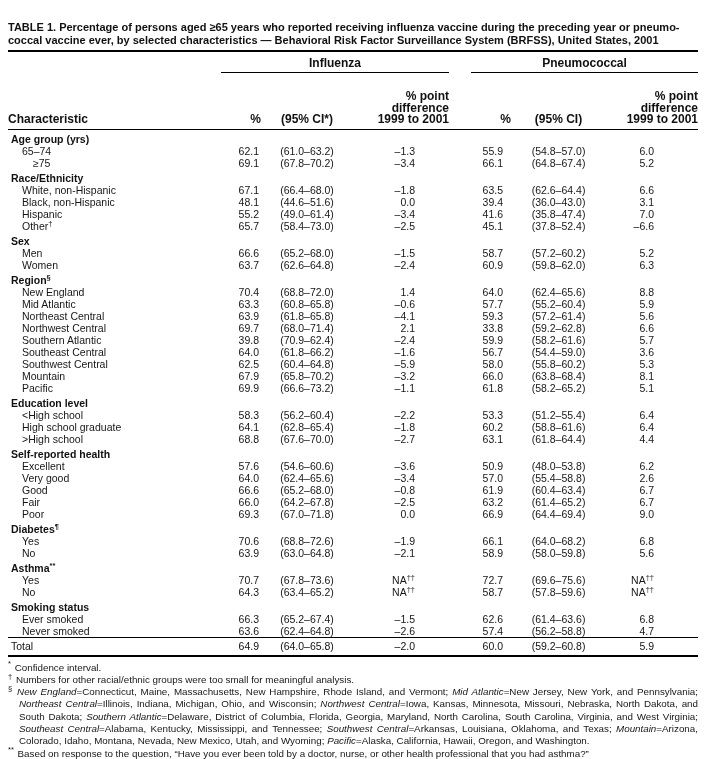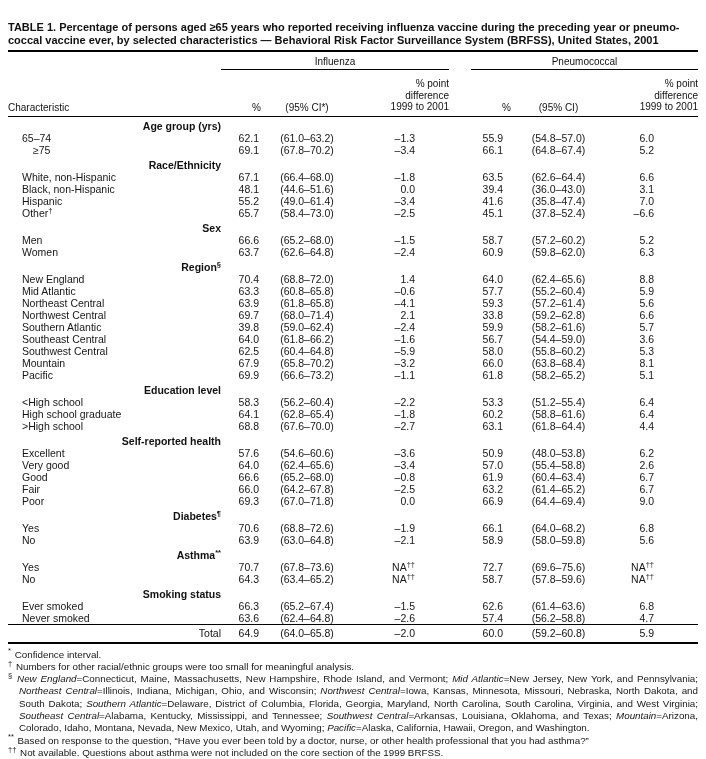--- a/index.html
+++ b/index.html
@@ -23,35 +23,35 @@
   }
   col.c-char  { width: 213px; }
   col.c-num-f { width: 40px; }
   col.c-ci-f  { width: 92px; }
   col.c-diff-f{ width: 96px; }
   col.c-gap   { width: 22px; }
   col.c-num-p { width: 40px; }
   col.c-ci-p  { width: 95px; }
   col.c-diff-p{ width: 92px; }
 
-  thead th { font-weight: normal; padding: 0; vertical-align: bottom; font-size: 10px; color: #111; }
+  thead th { font-weight: bold; padding: 0; vertical-align: bottom; font-size: 12px; color: #111; }
   tr.grouprow th.group-label {
     text-align: center;
     border-bottom: 1px solid #000;
     padding: 4px 0 2px 0;
   }
-  tr.colhead th { border-bottom: 1.5px solid #000; padding: 8px 0 3px 0; }
+  tr.colhead th { border-bottom: 1.5px solid #000; padding: 18px 0 3px 0; }
   th.char-head { text-align: left; border-bottom: 1.5px solid #000; vertical-align: bottom; padding: 0 0 3px 0; }
   th.h-num  { text-align: right; padding-right: 6px; }
   th.h-ci   { text-align: center; }
   th.h-diff { text-align: right; padding-right: 8px; line-height: 11.5px; }
 
   tbody td { padding: 0; line-height: 12px; vertical-align: bottom; color: #161616; }
   td.char { text-align: left; white-space: nowrap; overflow: hidden; }
-  td.ind0 { padding-left: 3px; font-weight: bold; color: #111; text-align: right; }
+  td.ind0 { padding-left: 3px; font-weight: bold; color: #111; }
   td.ind1 { padding-left: 14px; }
   td.ind2 { padding-left: 25px; }
   td.num  { text-align: right; }
   td.num.f { padding-right: 2px; }
   td.num.p { padding-right: 8px; }
   td.ci   { text-align: center; }
   td.diff { text-align: right; }
   td.diff.f { padding-right: 34px; }
   td.diff.p { padding-right: 44px; }
   tr.row-section td { padding-top: 3px; font-weight: bold; }
@@ -245,21 +245,21 @@
           <td class="ci f">(68.0–71.4)</td>
           <td class="diff f">2.1</td>
           <td></td>
           <td class="num p">33.8</td>
           <td class="ci p">(59.2–62.8)</td>
           <td class="diff p">6.6</td>
         </tr>
         <tr class="row-data">
           <td class="char ind1">Southern Atlantic</td>
           <td class="num f">39.8</td>
-          <td class="ci f">(59.0–62.4)</td>
+          <td class="ci f">(70.9–62.4)</td>
           <td class="diff f">–2.4</td>
           <td></td>
           <td class="num p">59.9</td>
           <td class="ci p">(58.2–61.6)</td>
           <td class="diff p">5.7</td>
         </tr>
         <tr class="row-data">
           <td class="char ind1">Southeast Central</td>
           <td class="num f">64.0</td>
           <td class="ci f">(61.8–66.2)</td>

